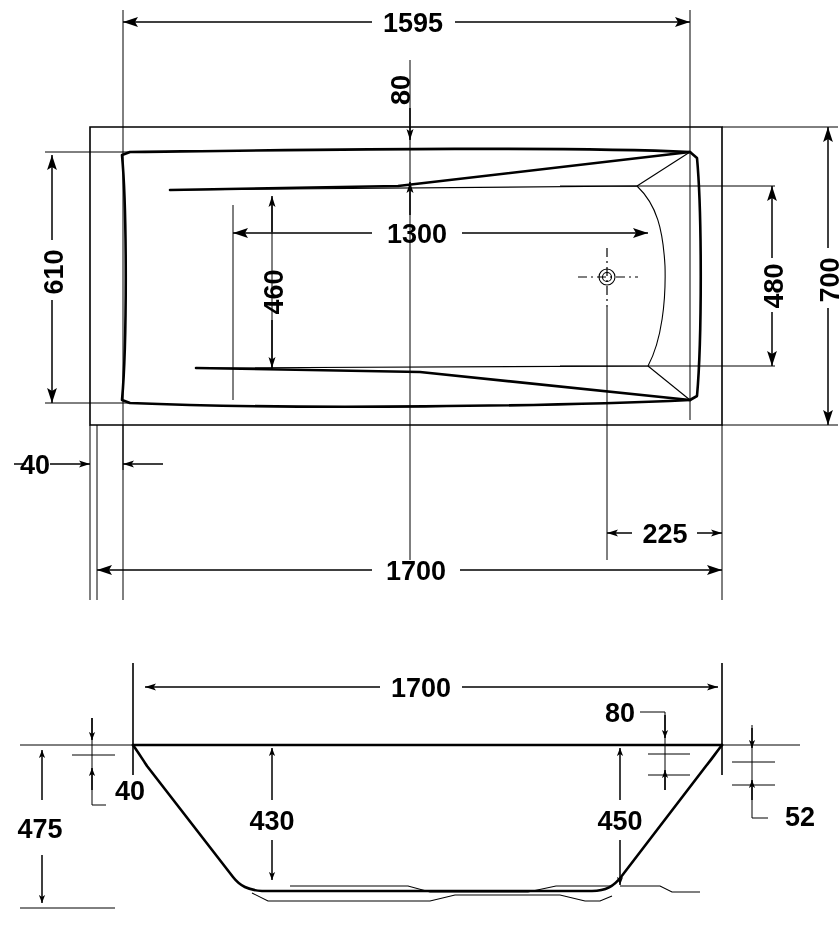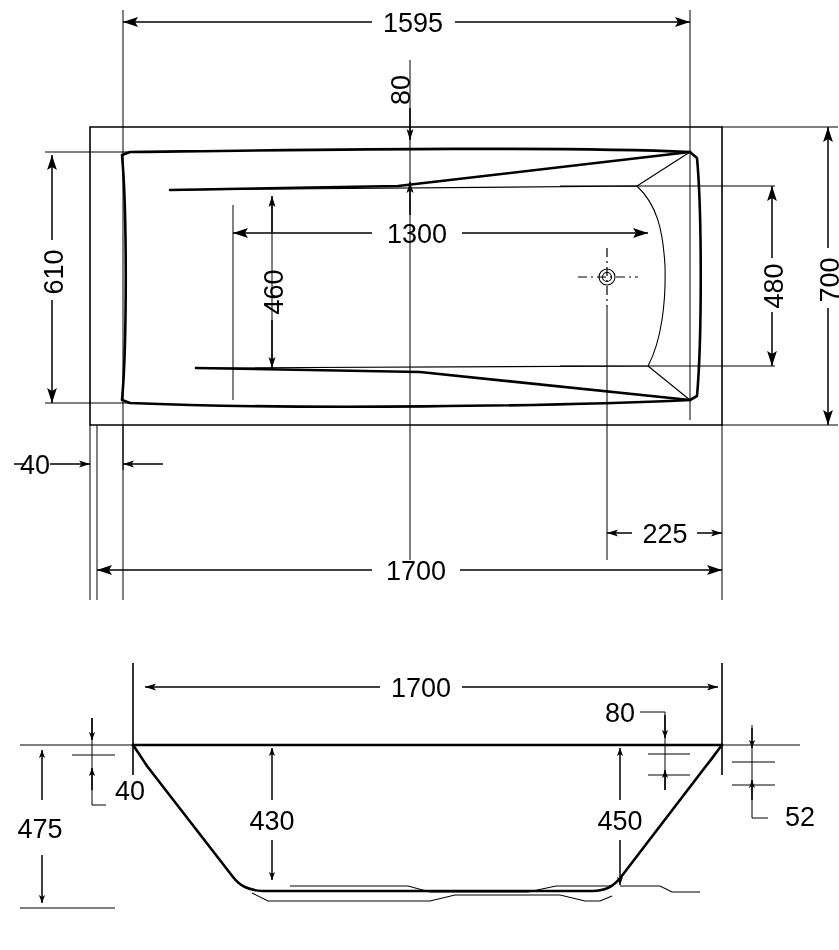--- a/index.html
+++ b/index.html
@@ -9,20 +9,21 @@
   }
   body {
     font-family: "Liberation Sans", sans-serif;
   }
   #drawing-root {
     position: relative;
     width: 839px;
     height: 950px;
     background: #ffffff;
     overflow: hidden;
+    font-weight: bold;
   }
   svg#tech-drawing {
     display: block;
     width: 839px;
     height: 950px;
   }
   .dimtext {
     font-family: "Liberation Sans", sans-serif;
     font-size: 27px;
     fill: #000000;

